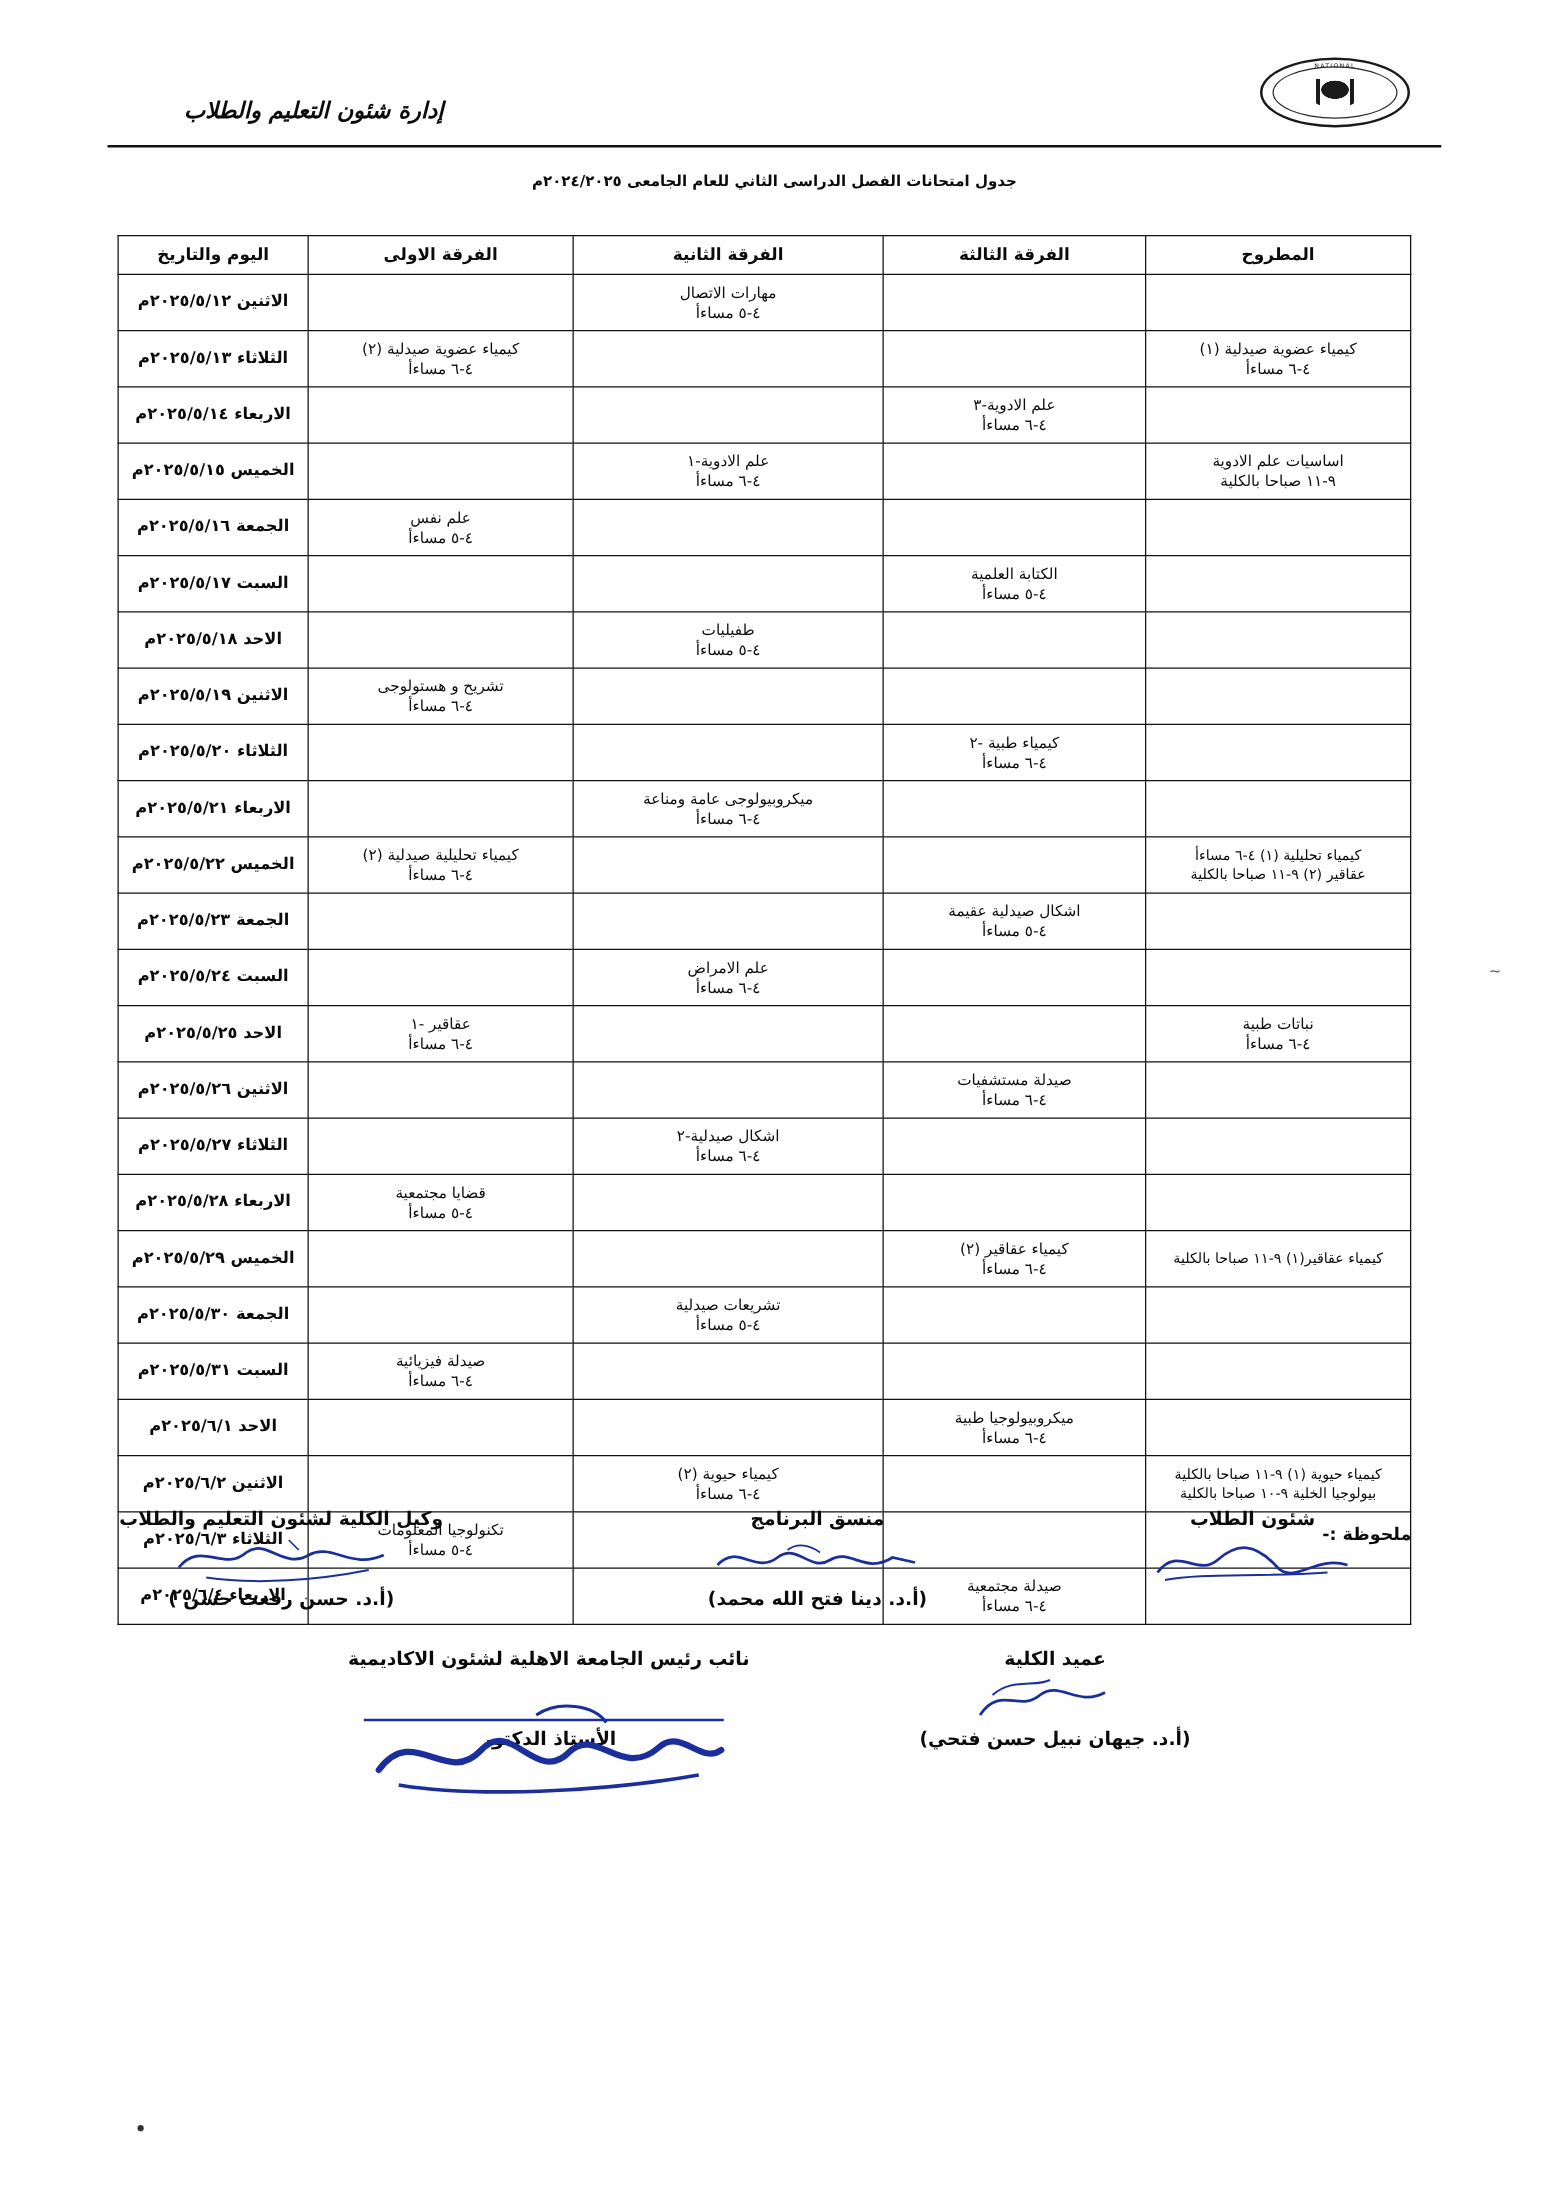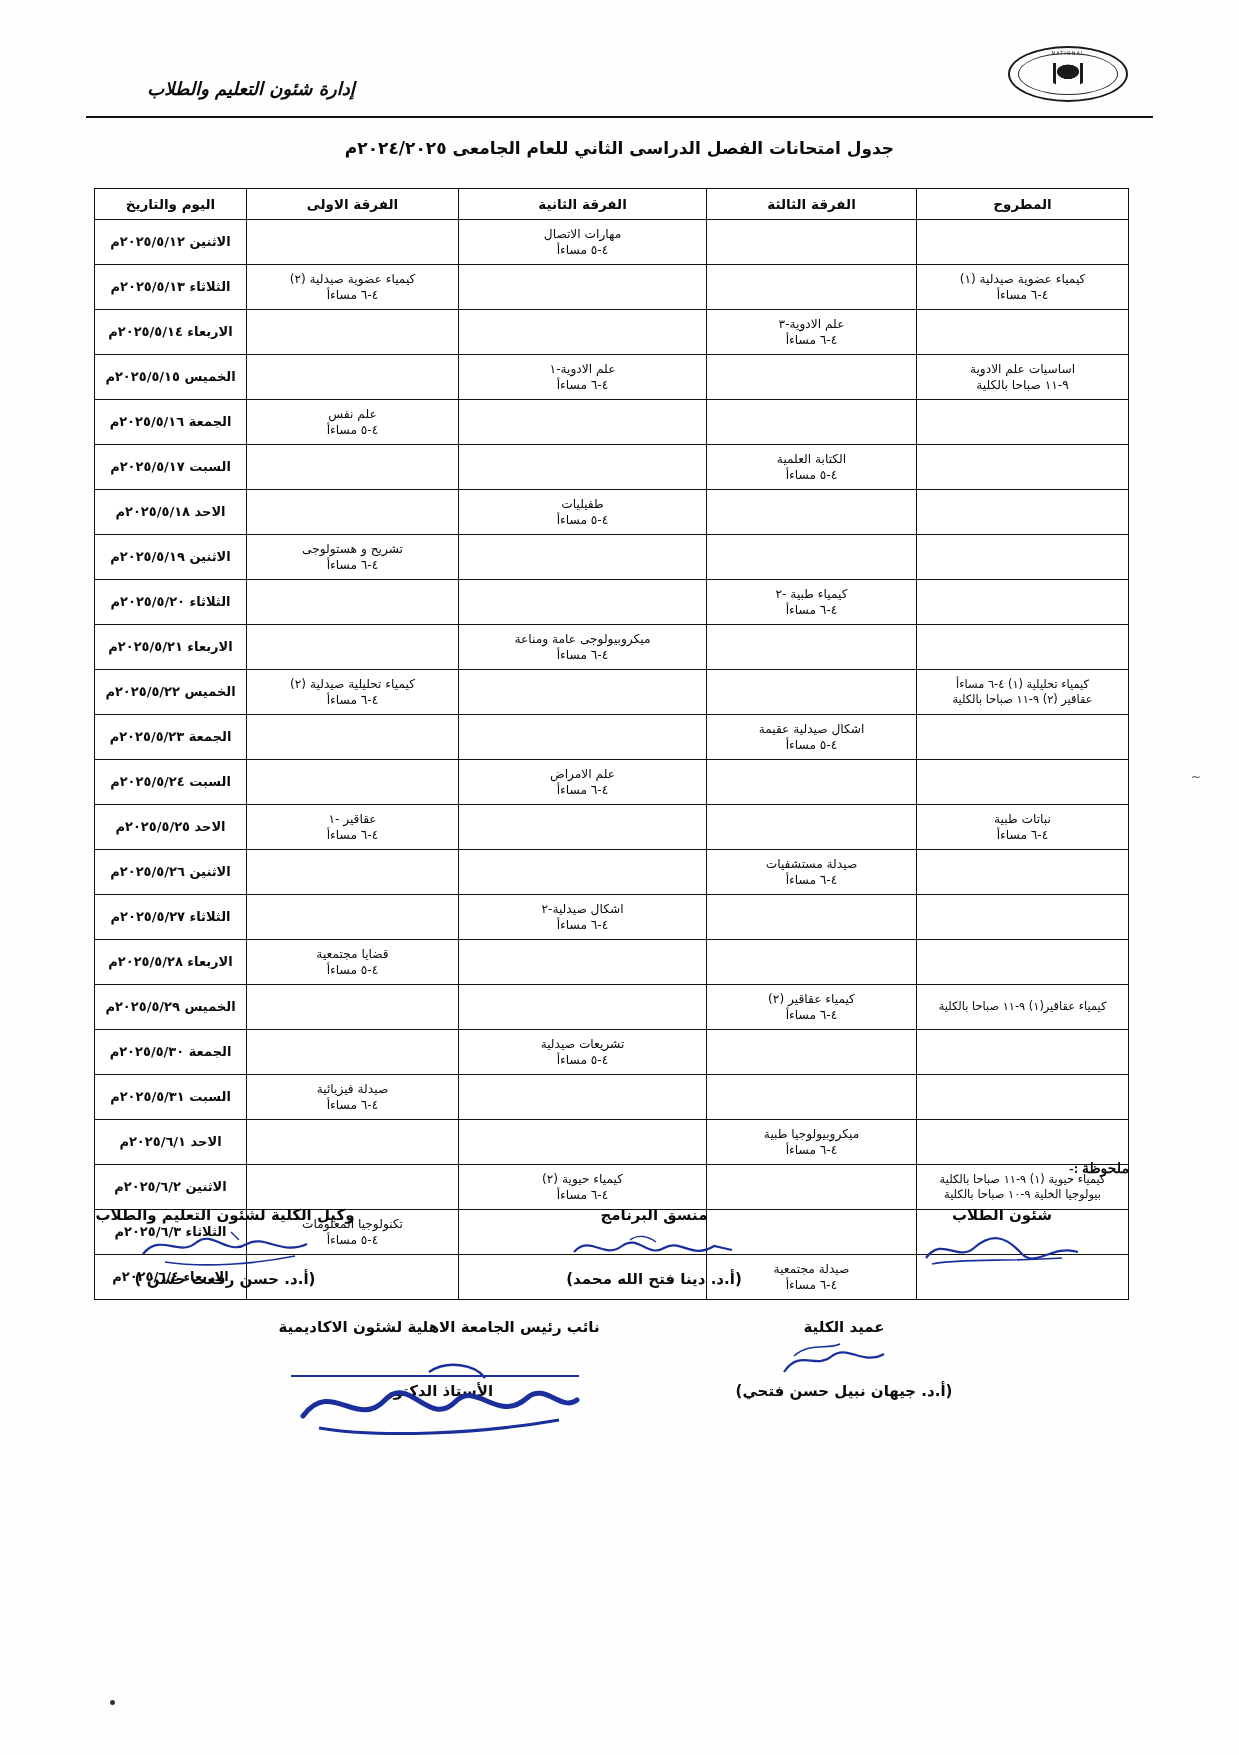--- a/index.html
+++ b/index.html
@@ -101,21 +101,21 @@
     border-radius: 4px 4px 12px 12px;
   }
 
   
   .doc-title {
     position: absolute;
     top: 138px;
     left: 0;
     right: 0;
     text-align: center;
-    font-size: 17px;
+    font-size: 12px;
     font-weight: bold;
   }
 
   
   .table-wrap {
     position: absolute;
     top: 188px;
     right: 110px;
     left: 107px;
   }
@@ -153,28 +153,27 @@
   col.c-y1   { width: 212px; }
   col.c-y2   { width: 248px; }
   col.c-y3   { width: 210px; }
   col.c-elec { width: 212px; }
 
   .two-line-small .l1, .two-line-small .l2 { font-size: 11.4px; }
 
   
   .notes {
     position: absolute;
-    top: 1158px;
+    top: 1218px;
     right: 110px;
     left: 110px;
     text-align: right;
     font-size: 14px;
     font-weight: bold;
     line-height: 1.5;
-    font-family: Liberation Serif, serif;
   }
   .notes .n1 { display: block; }
   .notes .n2 { display: block; }
 
   
   .sig-row {
     position: absolute;
     left: 60px;
     right: 60px;
   }

